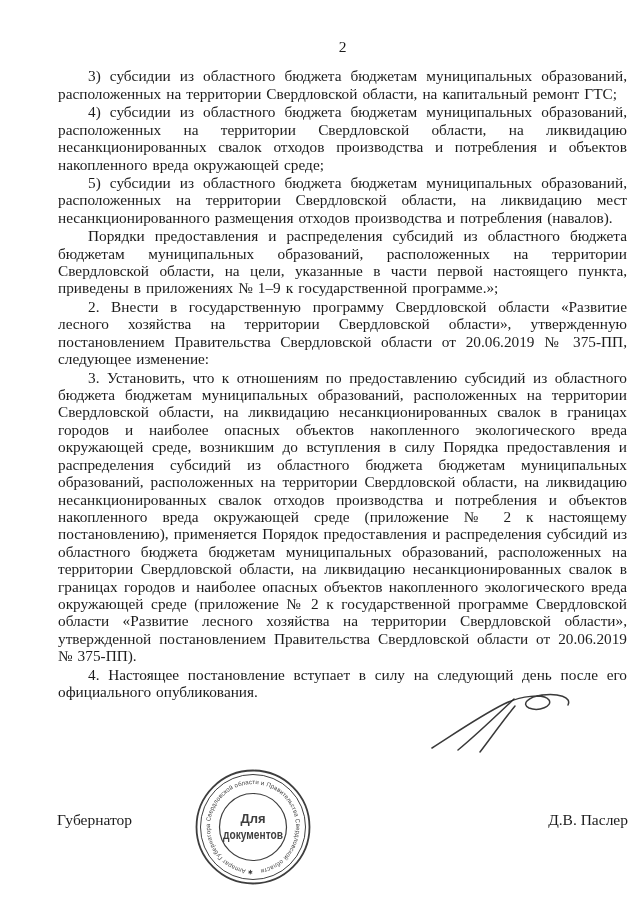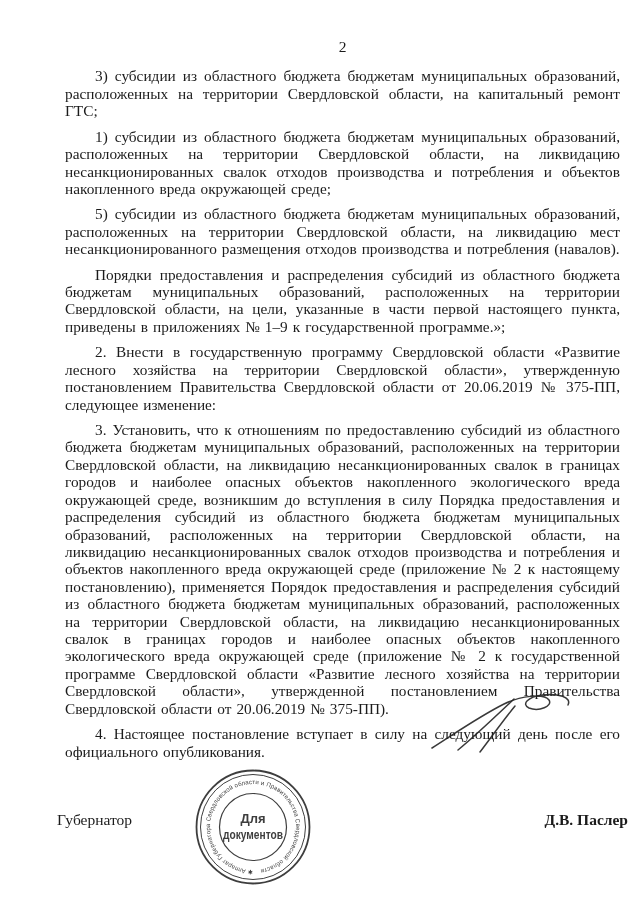--- a/index.html
+++ b/index.html
@@ -16,39 +16,39 @@
     left:57px; top:38px;
     width:571px;
   }
   .pagenum{
     text-align:center;
     font-size:15.5px;
     line-height:17.4px;
     margin:0 0 12px 0;
   }
   .body-text p{
-    margin:8px;
+    margin:1px;
     font-size:15.3px;
     line-height:17.42px;
     text-align:justify;
     text-indent:30px;
     word-spacing:1.2px;
   }
   .sig-block{
     position:absolute;
     left:57px; top:809px;
     width:571px;
     display:flex;
     justify-content:space-between;
     align-items:flex-end;
     font-size:15.5px;
     line-height:21px;
   }
   .sig-post div{white-space:nowrap;}
-  .sig-name{white-space:nowrap;font-weight:bold;}
+  .sig-name{white-space:nowrap;}
   .stamp{
     position:absolute;
     left:194px; top:768px;
     width:118px; height:118px;
     opacity:0.92;
   }
   .stamp text{fill:#2e2e2e;}
   .stamp circle{stroke:#2e2e2e;fill:none;}
   .stamp .center-line{
     font-family:"Liberation Sans", sans-serif;
@@ -75,21 +75,21 @@
 </head>
 <body>
 
 <div class="page">
 
   <div class="content">
     <div class="pagenum">2</div>
 
     <div class="body-text">
       <p>3) субсидии из областного бюджета бюджетам муниципальных образований, расположенных на территории Свердловской области, на капитальный ремонт ГТС;</p>
-      <p>1) субсидии из областного бюджета бюджетам муниципальных образований, расположенных на территории Свердловской области, на ликвидацию несанкционированных свалок отходов производства и потребления и объектов накопленного вреда окружающей среде;</p>
+      <p>4) субсидии из областного бюджета бюджетам муниципальных образований, расположенных на территории Свердловской области, на ликвидацию несанкционированных свалок отходов производства и потребления и объектов накопленного вреда окружающей среде;</p>
       <p>5) субсидии из областного бюджета бюджетам муниципальных образований, расположенных на территории Свердловской области, на ликвидацию мест несанкционированного размещения отходов производства и потребления (навалов).</p>
       <p>Порядки предоставления и распределения субсидий из областного бюджета бюджетам муниципальных образований, расположенных на территории Свердловской области, на цели, указанные в части первой настоящего пункта, приведены в приложениях № 1–9 к государственной программе.»;</p>
       <p>2. Внести в государственную программу Свердловской области «Развитие лесного хозяйства на территории Свердловской области», утвержденную постановлением Правительства Свердловской области от 20.06.2019 № 375-ПП, следующее изменение:</p>
       <p>3. Установить, что к отношениям по предоставлению субсидий из областного бюджета бюджетам муниципальных образований, расположенных на территории Свердловской области, на ликвидацию несанкционированных свалок в границах городов и наиболее опасных объектов накопленного экологического вреда окружающей среде, возникшим до вступления в силу Порядка предоставления и распределения субсидий из областного бюджета бюджетам муниципальных образований, расположенных на территории Свердловской области, на ликвидацию несанкционированных свалок отходов производства и потребления и объектов накопленного вреда окружающей среде (приложение № 2 к настоящему постановлению), применяется Порядок предоставления и распределения субсидий из областного бюджета бюджетам муниципальных образований, расположенных на территории Свердловской области, на ликвидацию несанкционированных свалок в границах городов и наиболее опасных объектов накопленного экологического вреда окружающей среде (приложение № 2 к государственной программе Свердловской области «Развитие лесного хозяйства на территории Свердловской области», утвержденной постановлением Правительства Свердловской области от 20.06.2019 № 375-ПП).</p>
       <p>4. Настоящее постановление вступает в силу на следующий день после его официального опубликования.</p>
     </div>
   </div>
 
   <svg class="signature-scribble" viewBox="0 0 165 68" xmlns="http://www.w3.org/2000/svg">
     <path d="M14,60 C36,46 62,28 86,16 C102,8 126,5 131,12 C135,18 121,24 111,20 C103,16 110,9 124,7 C140,5 154,9 150,17"></path>

